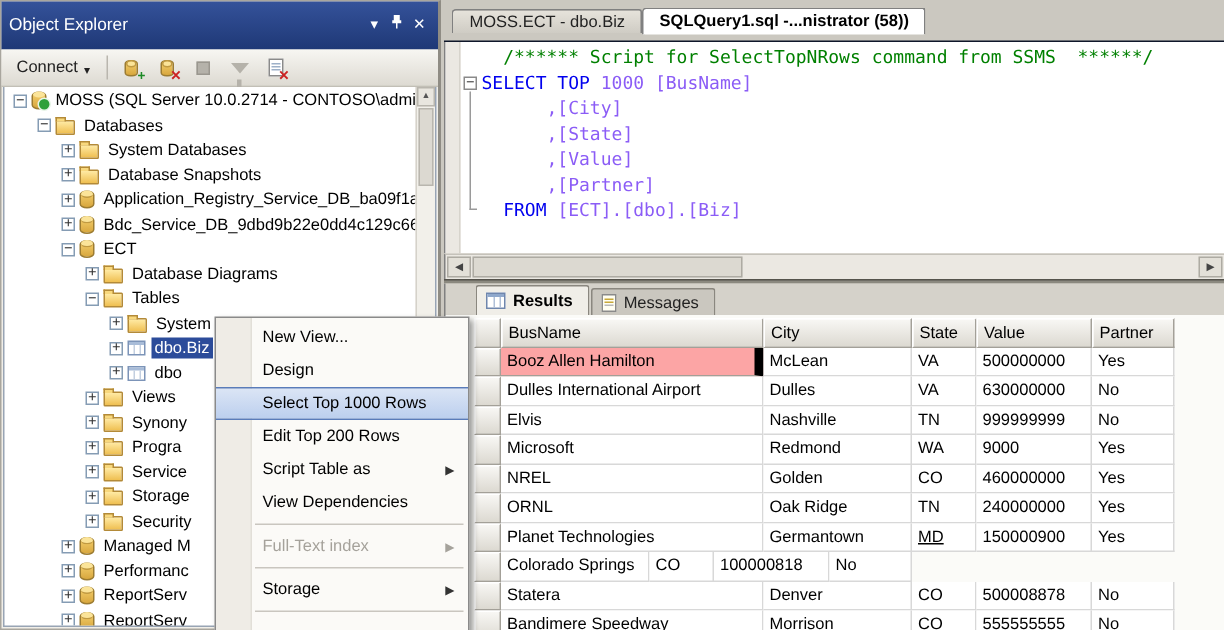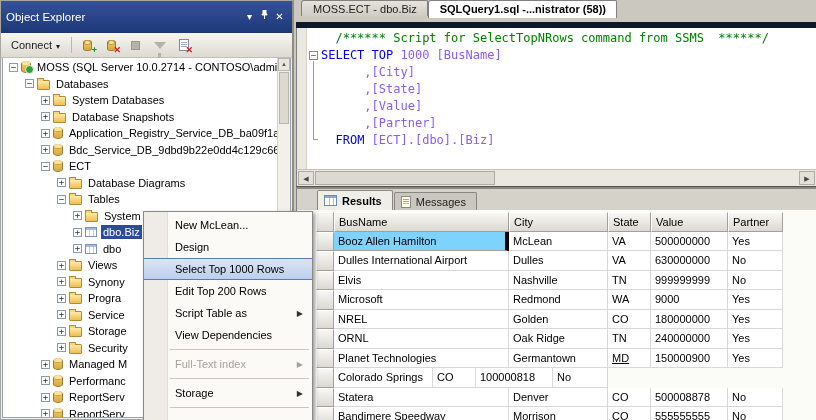--- a/index.html
+++ b/index.html
@@ -72,22 +72,22 @@
     border-left:1px solid #d5d2ca; }
   .vs-arrow { height:13px; background:#e9e6df; border:1px solid #b9b6ae; font-size:6px;
     color:#555; text-align:center; line-height:11px; }
   .vs-thumb { position:absolute; top:14px; left:1px; right:1px; height:52px;
     background:#dcd9d1; border:1px solid #b9b6ae; }
   .vs-arrow.dn { position:absolute; bottom:0; left:0; right:0; }
 
   
   .right-pane { position:absolute; left:296px; top:0; width:520px; height:420px;
     background:#cbc8c0; display:flex; flex-direction:column; }
-  .doc-tabs { height:28px; flex:none; display:flex; align-items:flex-start; padding-left:5px;
-    border-bottom:6px solid #0f172a; }
+  .doc-tabs { height:28px; flex:none; display:flex; align-items:center; padding-left:5px;
+    border-bottom:1px solid #0f172a; }
   .dtab { font-size:11px; padding:2px 10px 2px 11px; border:1px solid #808080; border-bottom:none;
     background:linear-gradient(#e6e3db,#cfccc4); height:16px; border-radius:3px 2px 0 0; color:#222;
     white-space:nowrap; }
   .dtab.active { background:#fff; font-weight:bold; height:18px; color:#000; }
 
   .editor { height:141px; flex:none; background:#fff; border-left:1px solid #808080;
     display:flex; position:relative; overflow:hidden; }
   .ed-margin { width:10px; flex:none; background:#ebe8e2; border-right:1px solid #d7d4cc; }
   .ed-outline { width:14px; flex:none; position:relative; }
   .outline-box { position:absolute; left:2px; top:23px; width:9px; height:9px; border:1px solid #8a8a8a;
@@ -128,21 +128,21 @@
   .grid-area { flex:1; background:#fbfbf8; border-left:1px solid #808080; position:relative;
     overflow:hidden; padding:2px 0 0 19px; }
   .g-hrow, .g-row { display:flex; }
   .g-corner { width:18px; height:19.5px; flex:none; }
   .g-rowhdr { width:18px; height:19.5px; flex:none; }
   .raised { background:linear-gradient(#f8f7f4,#dcd9d1); border-top:1px solid #fff;
     border-left:1px solid #fff; border-right:1px solid #a3a098; border-bottom:1px solid #a3a098; }
   .g-h { height:19.5px; font-size:11px; color:#000; padding:3px 4px; white-space:nowrap; overflow:hidden; }
   .g-cell { height:19.5px; font-size:11px; color:#000; padding:3px 4px; background:#fff;
     border-right:1px solid #d8d8d8; border-bottom:1px solid #d8d8d8; white-space:nowrap; overflow:hidden; }
-  .g-cell.selcell { background:#7dd3fc; border-right:4px solid #000000; border-bottom:1px solid #a3a098; }
+  .g-cell.selcell { background:#fca5a5; border-right:6px solid #000000; border-bottom:1px solid #a3a098; }
 
   
   .context-menu { position:absolute; left:143px; top:211px; width:170px; height:230px; z-index:60;
     background:#fbfaf7; border:1px solid #8a8a8a; box-shadow:2px 2px 4px rgba(0,0,0,.4);
     padding:2px 0; }
   .context-menu::before { content:""; position:absolute; left:0; top:0; bottom:0; width:23px;
     background:#efece6; border-right:1px solid #e2dfd8; }
   .menu-item { position:relative; height:22px; display:flex; align-items:center;
     padding:0 9px 0 31px; font-size:11px; color:#000; }
   .menu-item .arr { margin-left:auto; font-size:8px; color:#333; }
@@ -392,21 +392,21 @@
           <div class="g-cell" style="width: 99px;">Redmond</div>
           <div class="g-cell" style="width: 43px;">WA</div>
           <div class="g-cell" style="width: 77px;">9000</div>
           <div class="g-cell" style="width: 55px;">Yes</div>
         </div>
         <div class="g-row">
           <div class="g-rowhdr raised"></div>
           <div class="g-cell" style="width: 175px;">NREL</div>
           <div class="g-cell" style="width: 99px;">Golden</div>
           <div class="g-cell" style="width: 43px;">CO</div>
-          <div class="g-cell" style="width: 77px;">180000000</div>
+          <div class="g-cell" style="width: 77px;">460000000</div>
           <div class="g-cell" style="width: 55px;">Yes</div>
         </div>
         <div class="g-row">
           <div class="g-rowhdr raised"></div>
           <div class="g-cell" style="width: 175px;">ORNL</div>
           <div class="g-cell" style="width: 99px;">Oak Ridge</div>
           <div class="g-cell" style="width: 43px;">TN</div>
           <div class="g-cell" style="width: 77px;">240000000</div>
           <div class="g-cell" style="width: 55px;">Yes</div>
         </div>
@@ -440,21 +440,21 @@
           <div class="g-cell" style="width: 43px;">CO</div>
           <div class="g-cell" style="width: 77px;">555555555</div>
           <div class="g-cell" style="width: 55px;">No</div>
         </div>
       </div>
   </div>
 </div>
 
 <div class="context-menu" id="context-menu">
     <div class="menu-item">
-      <span>New McLean...</span>
+      <span>New View...</span>
     </div>
     <div class="menu-item">
       <span>Design</span>
     </div>
     <div class="menu-item hl">
       <span>Select Top 1000 Rows</span>
     </div>
     <div class="menu-item">
       <span>Edit Top 200 Rows</span>
     </div>

